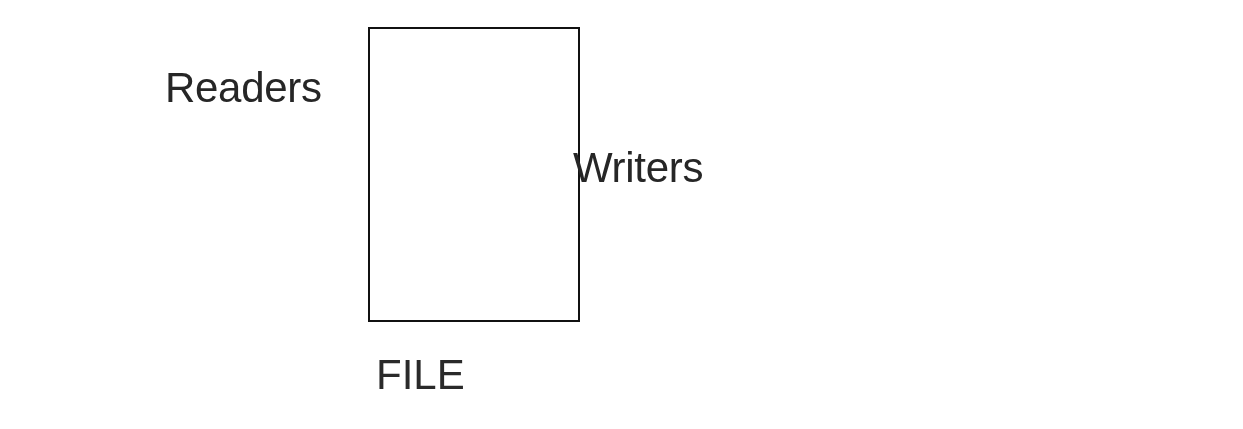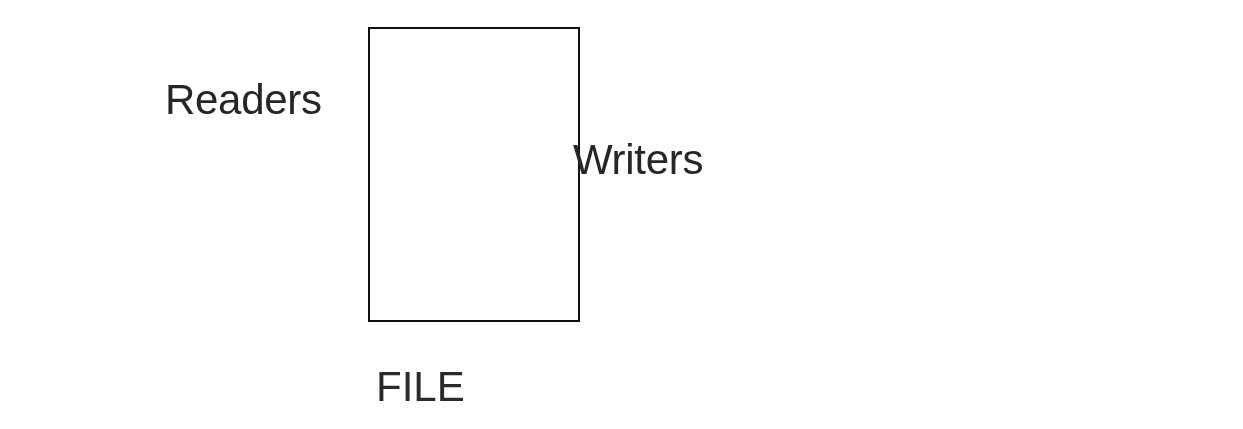--- a/index.html
+++ b/index.html
@@ -15,30 +15,29 @@
       position: absolute;
       left: 368px; top: 27px;
       width: 208px; height: 291px;
       border: 2px solid #111111;
       background: #ffffff;
     }
     .label {
       position: absolute;
       white-space: nowrap;
       line-height: 1;
-      margin-top: 12px;
     }
     .readers {
       left: 165px; top: 67px;
       font-size: 42px;
       font-weight: 500;
       letter-spacing: -0.3px;
     }
     .writers {
-      left: 573px; top: 127px;
+      left: 573px; top: 147px;
       font-size: 42px;
       font-weight: 500;
       letter-spacing: -0.3px;
     }
     .file-label {
       left: 376px; top: 354px;
       font-size: 42px;
       font-weight: 400;
       color: #2a2a2a;
     }

